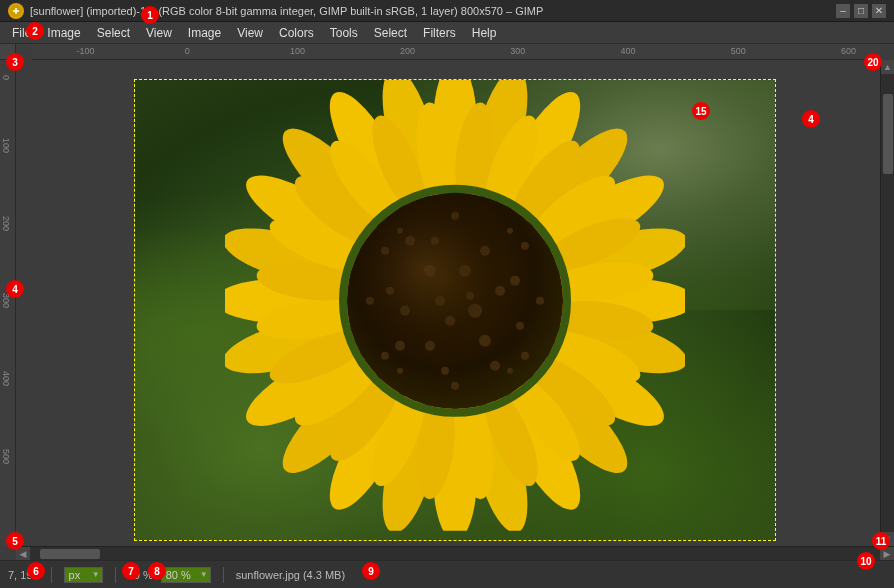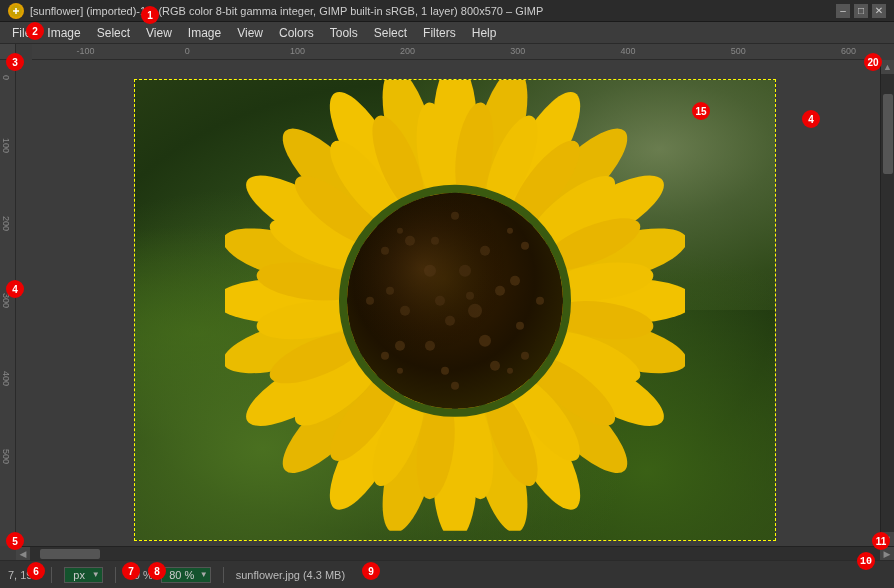--- a/index.html
+++ b/index.html
@@ -161,30 +161,29 @@
       gap: 3px;
       font-size: 11px;
       color: #bbb;
     }
     .status-sep {
       width: 1px; height: 16px;
       background: #555;
       margin: 0 4px;
     }
     .status-dropdown {
-      background: #14532d;
+      background: #4d7c0f;
       border: 1px solid #555;
       color: #ccc;
       font-size: 11px;
       padding: 1px 12px 1px 4px;
       cursor: pointer;
       appearance: none;
       -webkit-appearance: none;
       position: relative;
-      text-align: center;
     }
     .dropdown-wrap {
       position: relative;
       display: inline-flex;
       align-items: center;
     }
     .dropdown-wrap::after {
       content: '▼';
       font-size: 8px;
       position: absolute;
@@ -486,17 +485,17 @@
 
 <div class="annot" style="left:141px;top:6px;">1</div>
 <div class="annot" style="left:26px;top:22px;">2</div>
 <div class="annot" style="left:6px;top:53px;">3</div>
 <div class="annot" style="left:6px;top:280px;">4</div>
 <div class="annot" style="left:6px;top:532px;">5</div>
 <div class="annot" style="left:27px;top:562px;">6</div>
 <div class="annot" style="left:122px;top:562px;">7</div>
 <div class="annot" style="left:148px;top:562px;">8</div>
 <div class="annot" style="left:362px;top:562px;">9</div>
-<div class="annot" style="left:857px;top:552px;font-family:Liberation Mono, monospace;">10</div>
+<div class="annot" style="left:857px;top:552px;">10</div>
 <div class="annot" style="left:872px;top:532px;">11</div>
 <div class="annot" style="left:802px;top:110px;">4</div>
 <div class="annot" style="left:692px;top:102px;">15</div>
 <div class="annot" style="left:864px;top:53px;">20</div>
 
 </body></html>

